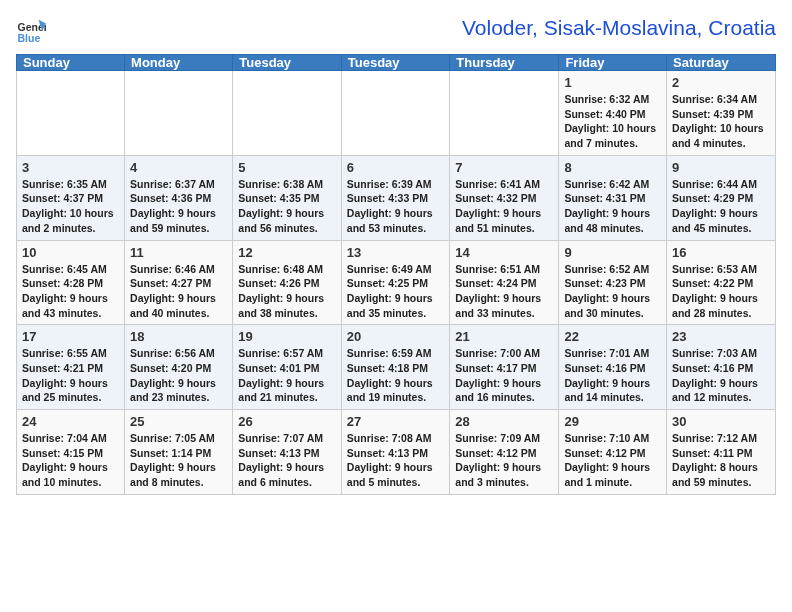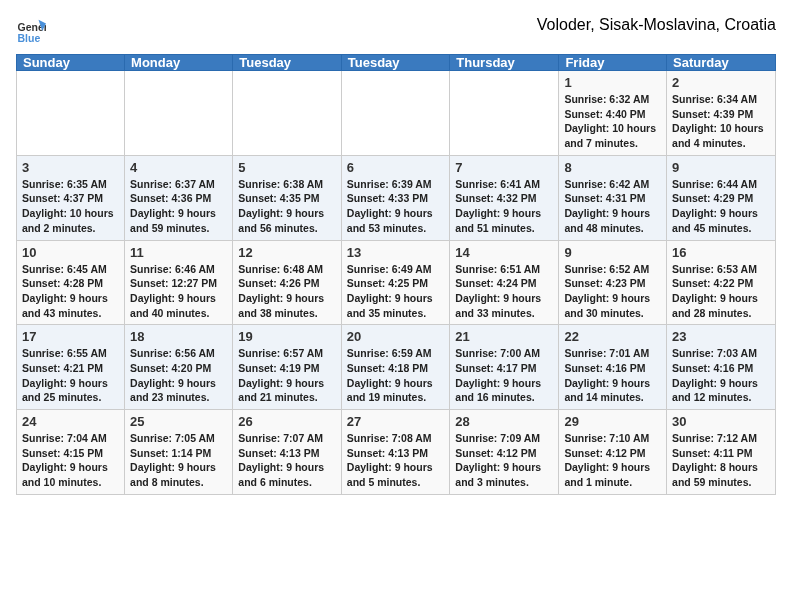--- a/index.html
+++ b/index.html
@@ -27,22 +27,22 @@
     }
     .title-area {
       text-align: right;
     }
     .month-title {
       font-size: 32px;
       font-weight: bold;
       color: #333;
     }
     .location-title {
-      font-size: 16px;
-      color: #000000;
+      font-size: 21px;
+      color: #1d4ed8;
     }
     .calendar-table {
       width: 100%;
       border-collapse: collapse;
       border: 1px solid #ccc;
     }
     .calendar-table th {
       background-color: #3a7abf;
       color: white;
       text-align: left;
@@ -180,21 +180,21 @@
       <tr>
         <td>
           <span class="day-number">10</span>
           <div class="day-info">Sunrise: 6:45 AM
 Sunset: 4:28 PM
 Daylight: 9 hours and 43 minutes.</div>
         </td>
         <td>
           <span class="day-number">11</span>
           <div class="day-info">Sunrise: 6:46 AM
-Sunset: 12:27 PM
+Sunset: 4:27 PM
 Daylight: 9 hours and 40 minutes.</div>
         </td>
         <td>
           <span class="day-number">12</span>
           <div class="day-info">Sunrise: 6:48 AM
 Sunset: 4:26 PM
 Daylight: 9 hours and 38 minutes.</div>
         </td>
         <td>
           <span class="day-number">13</span>
@@ -230,21 +230,21 @@
         </td>
         <td>
           <span class="day-number">18</span>
           <div class="day-info">Sunrise: 6:56 AM
 Sunset: 4:20 PM
 Daylight: 9 hours and 23 minutes.</div>
         </td>
         <td>
           <span class="day-number">19</span>
           <div class="day-info">Sunrise: 6:57 AM
-Sunset: 4:19 PM
+Sunset: 4:01 PM
 Daylight: 9 hours and 21 minutes.</div>
         </td>
         <td>
           <span class="day-number">20</span>
           <div class="day-info">Sunrise: 6:59 AM
 Sunset: 4:18 PM
 Daylight: 9 hours and 19 minutes.</div>
         </td>
         <td>
           <span class="day-number">21</span>

